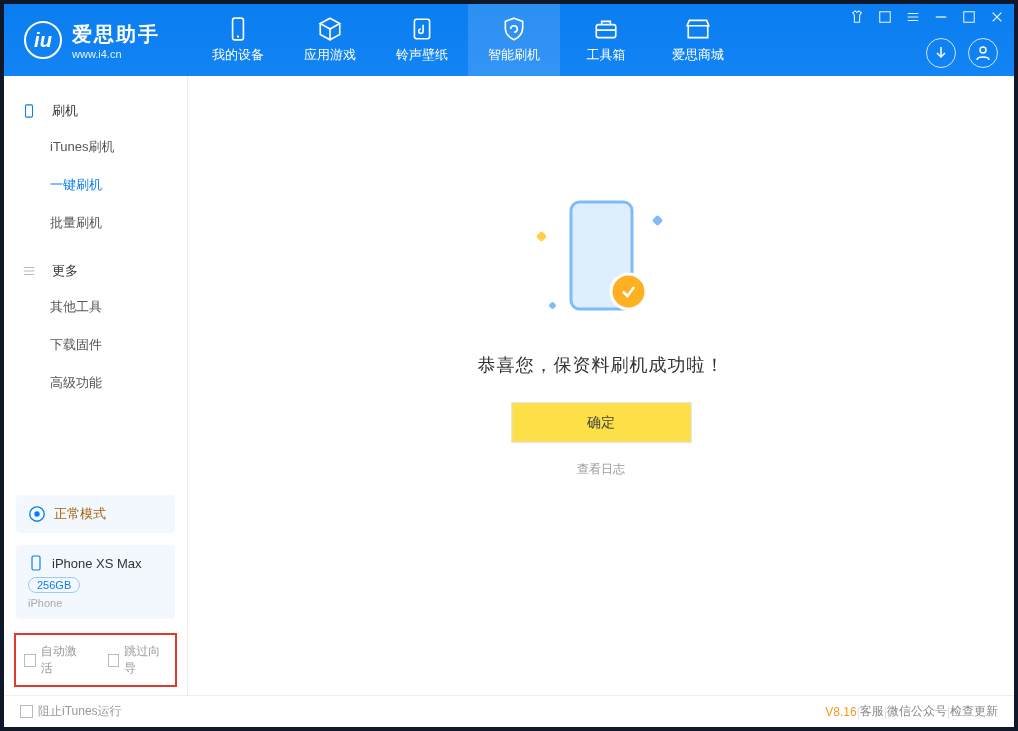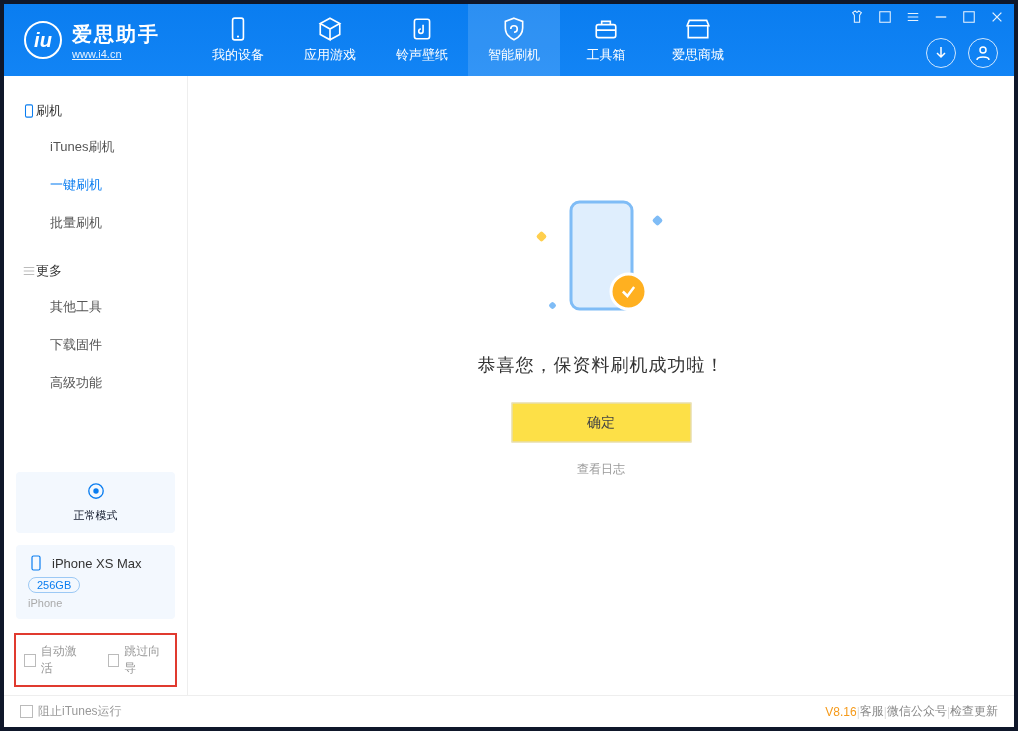--- a/index.html
+++ b/index.html
@@ -2,41 +2,41 @@
 <html><head>
 <meta charset="utf-8">
 <style>
 * { margin: 0; padding: 0; box-sizing: border-box; font-family: "Microsoft YaHei", "PingFang SC", sans-serif; }
 body { background: #fff; }
 .window { width: 1018px; height: 731px; border: 4px solid #0f172a; display: flex; flex-direction: column; position: relative; }
 .topbar { height: 72px; background: linear-gradient(to bottom, #0a7df0, #1284f5); display: flex; align-items: center; color: #fff; position: relative; }
 .logo-wrap { display: flex; align-items: center; padding: 0 20px; gap: 10px; }
 .logo-badge { width: 38px; height: 38px; border: 2px solid #fff; border-radius: 50%; display: flex; align-items: center; justify-content: center; font-size: 20px; font-weight: bold; font-style: italic; }
 .logo-text .cn { font-size: 20px; font-weight: 600; letter-spacing: 2px; }
-.logo-text .en { font-size: 11px; opacity: .9; text-decoration: underline; }
+.logo-text .en { font-size: 11px; opacity: .9; }
 .nav { display: flex; height: 100%; margin-left: 12px; }
 .nav-item { width: 92px; display: flex; flex-direction: column; align-items: center; justify-content: center; gap: 4px; cursor: pointer; font-size: 13px; }
 .nav-item.active { background: rgba(255,255,255,.14); }
 .nav-item svg { width: 26px; height: 26px; }
 .topbar-right { position: absolute; right: 8px; top: 4px; display: flex; gap: 10px; align-items: center; }
 .topbar-right .winbtn { width: 18px; height: 18px; display: flex; align-items: center; justify-content: center; cursor: pointer; opacity: .9; }
 .topbar-right svg { width: 14px; height: 14px; }
 .topbar-circles { position: absolute; right: 16px; bottom: 8px; display: flex; gap: 12px; }
 .circ { width: 30px; height: 30px; border: 1.5px solid rgba(255,255,255,.8); border-radius: 50%; display: flex; align-items: center; justify-content: center; cursor: pointer; }
 .circ svg { width: 16px; height: 16px; }
 .body { flex: 1; display: flex; overflow: hidden; }
 .sidebar { width: 184px; border-right: 1px solid #eee; display: flex; flex-direction: column; padding-top: 12px; position: relative; }
 .side-section { padding: 6px 0; }
-.side-header { display: flex; align-items: center; gap: 0; padding: 8px 18px; color: #333; font-size: 13px; font-weight: 500; }
+.side-header { display: flex; align-items: center; gap: 16px; padding: 8px 18px; color: #333; font-size: 13px; font-weight: 500; }
 .side-header svg { width: 14px; height: 14px; }
 .side-item { padding: 10px 0 10px 46px; font-size: 13px; color: #555; cursor: pointer; }
 .side-item.active { color: #0a7df0; }
 .side-spacer { flex: 1; }
 .device-block { margin: 6px 12px; padding: 10px 12px; background: #f3f8fe; border-radius: 4px; font-size: 12px; color: #555; }
-.device-block.mode { display: flex; align-items: center; gap: 8px; color: #0f172a; font-size: 11px; flex-direction: column; }
+.device-block.mode { display: flex; align-items: center; gap: 8px; color: #a16207; font-size: 13px; }
 .device-block.mode svg { width: 18px; height: 18px; }
 .device-block.dev .name { display: flex; align-items: center; gap: 8px; color: #333; font-size: 13px; font-weight: 500; }
 .device-block.dev .cap { display: inline-block; margin-top: 6px; padding: 1px 8px; border: 1px solid #9cc9f5; border-radius: 10px; color: #0a7df0; font-size: 11px; }
 .device-block.dev .plat { margin-top: 4px; color: #aaa; font-size: 11px; }
 .checkbox-row { border: 2px solid #e03a2f; margin: 8px 10px 8px 10px; padding: 8px 8px; display: flex; gap: 24px; }
 .cb { display: flex; align-items: center; gap: 5px; font-size: 12px; color: #999; cursor: pointer; }
 .cb .box { width: 13px; height: 13px; border: 1px solid #bbb; }
 .main { flex: 1; position: relative; background: #fff; }
 .center { position: absolute; left: 50%; top: 42%; transform: translate(-50%,-50%); display: flex; flex-direction: column; align-items: center; }
 .illus { position: relative; width: 140px; height: 140px; }

